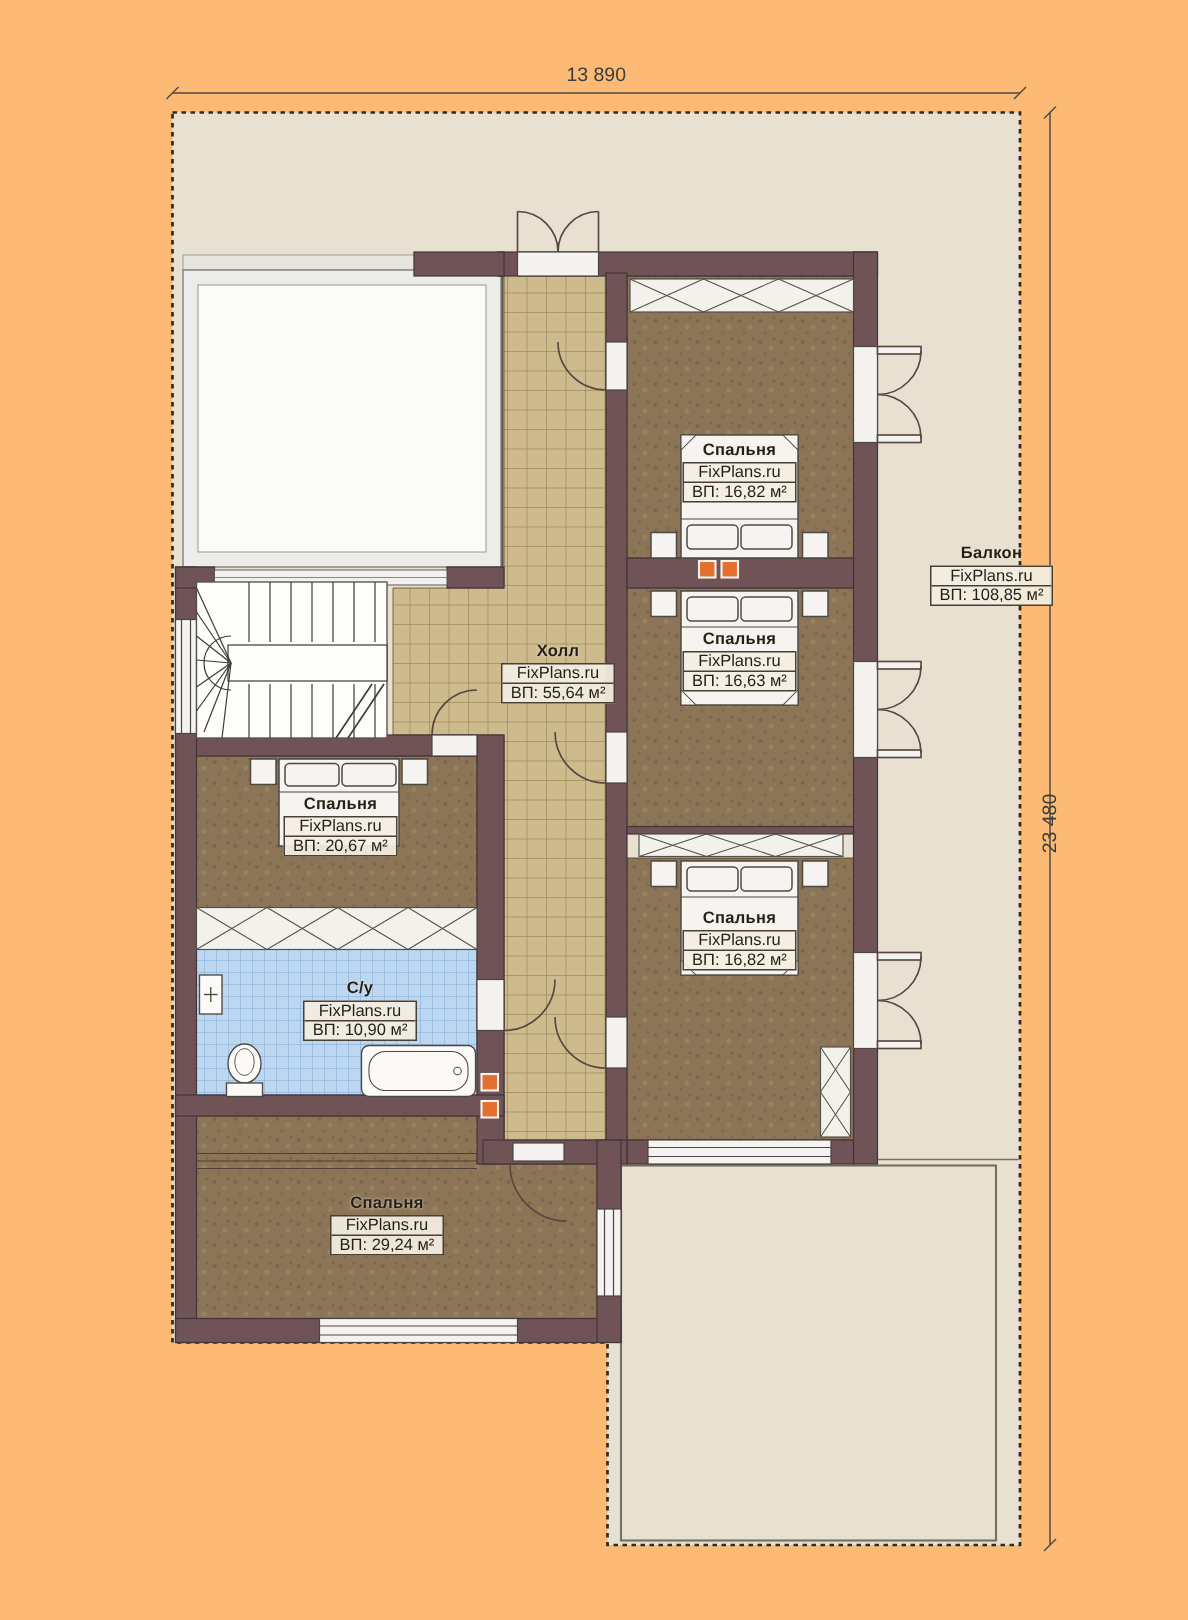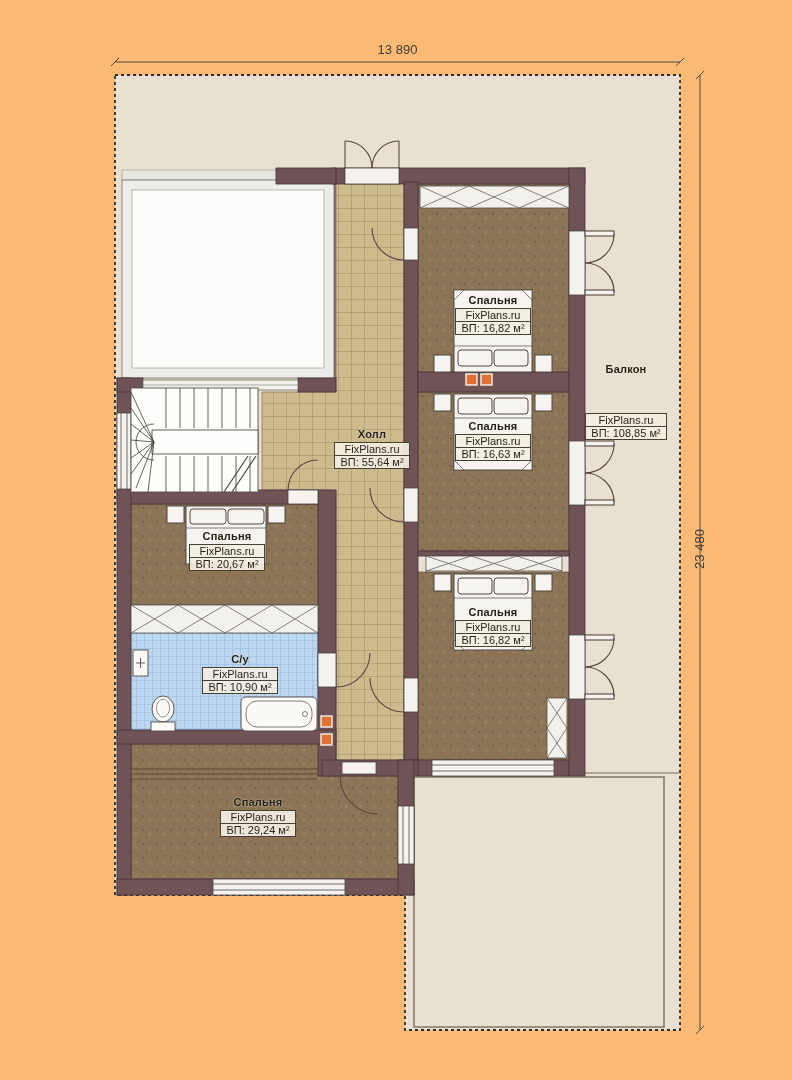--- a/index.html
+++ b/index.html
@@ -347,21 +347,21 @@
 </div>
 
 <div class="room-label" style="left:204px;top:653px;width:72px;">
   <div class="rl-name">С/у</div>
   <div class="rl-box">
     <div class="rl-row wm">FixPlans.ru</div>
     <div class="rl-row">ВП: 10,90 м²</div>
   </div>
 </div>
 
-<div class="room-label" style="left:581px;top:363px;width:90px;gap:36px;">
+<div class="room-label" style="left:616px;top:363px;width:90px;">
   <div class="rl-name">Балкон</div>
   <div class="rl-box">
     <div class="rl-row wm">FixPlans.ru</div>
     <div class="rl-row">ВП: 108,85 м²</div>
   </div>
 </div>
 
 </div>
 
 </body></html>

